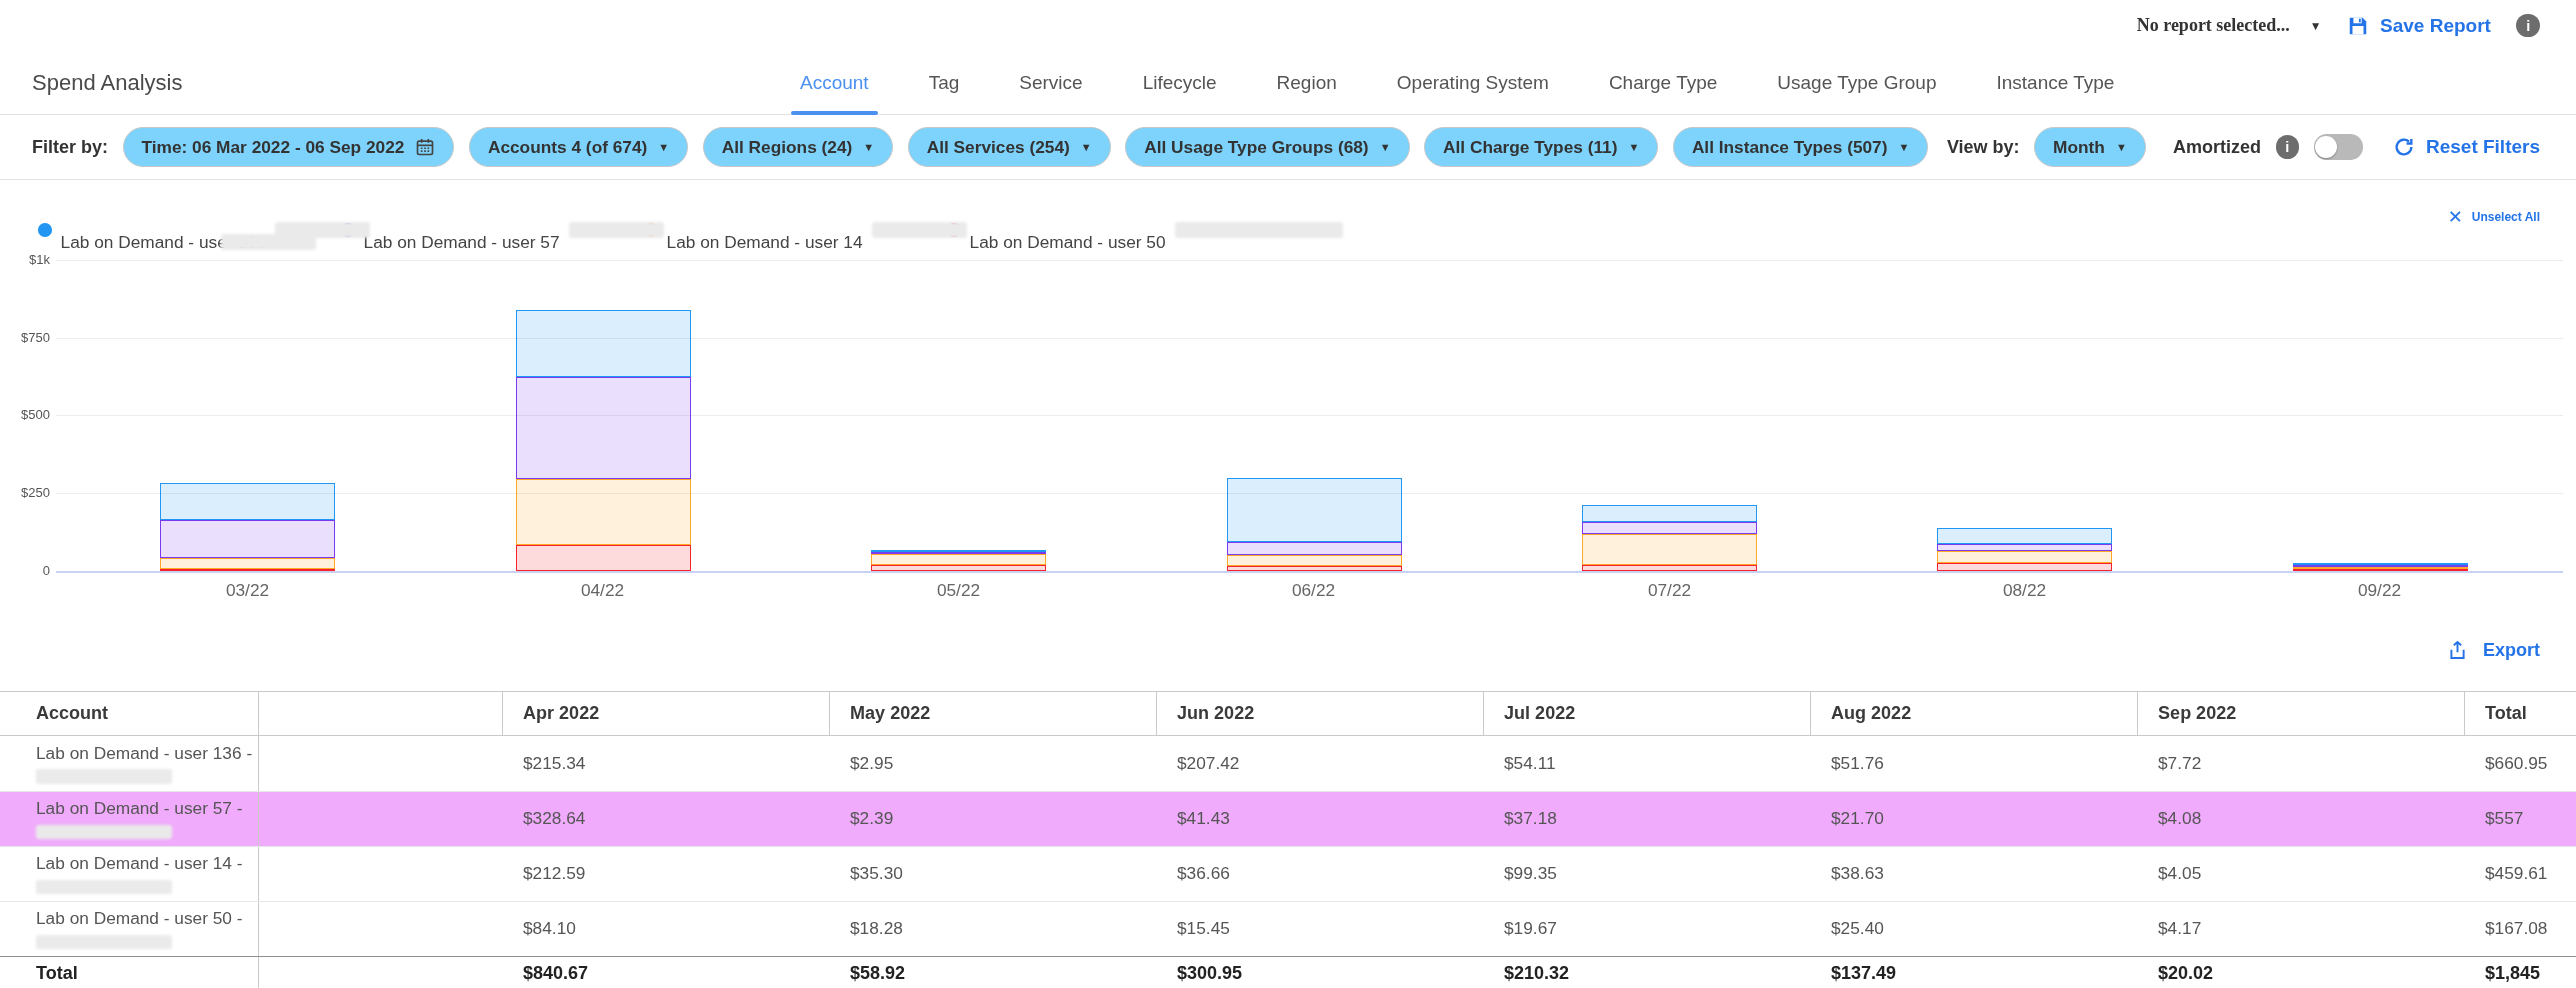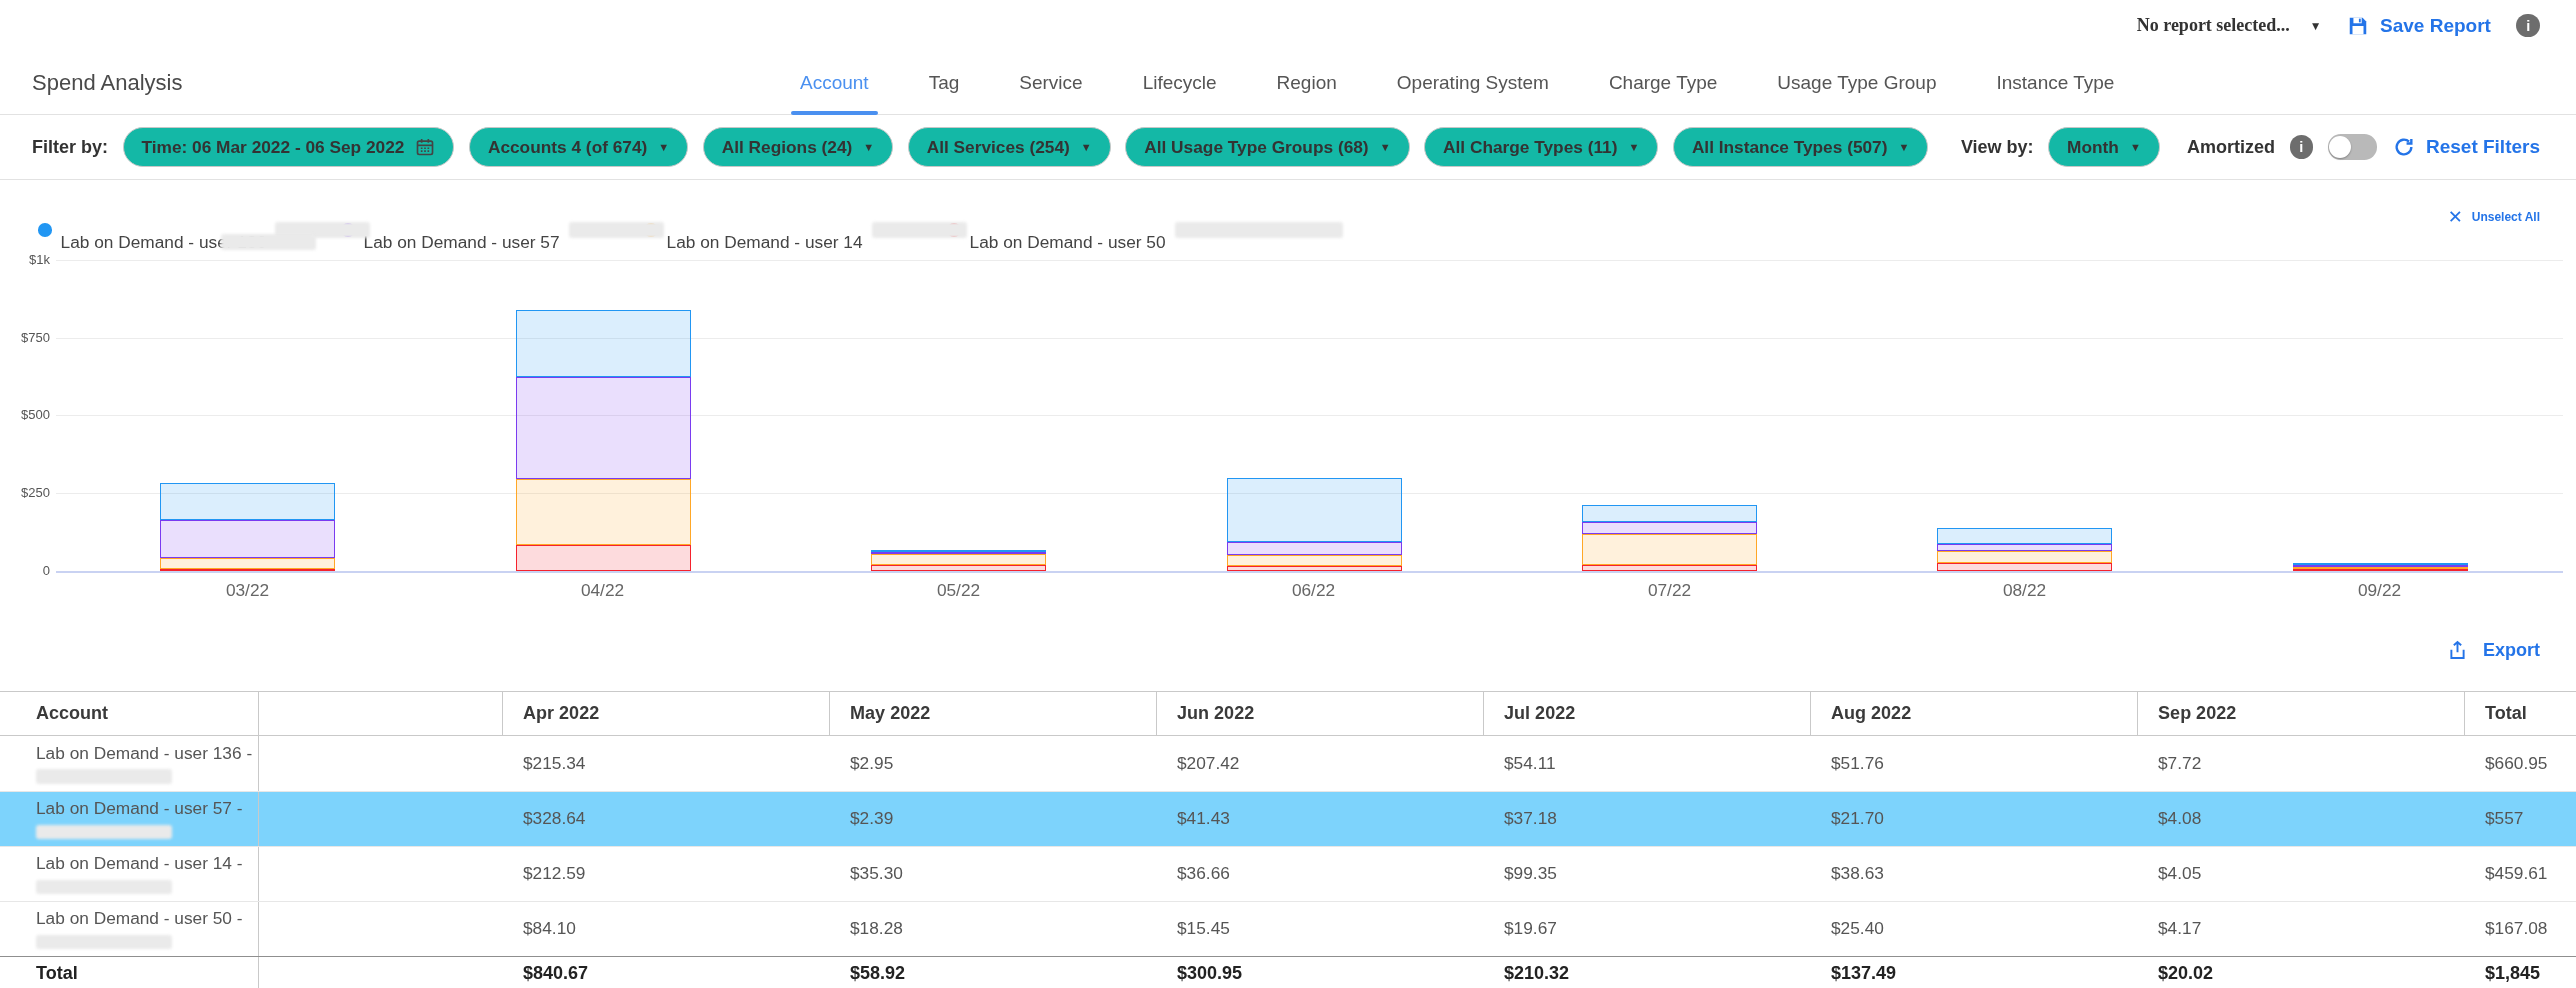--- a/index.html
+++ b/index.html
@@ -22,21 +22,21 @@
   .titlebar { top:51px; height:64px; border-bottom:0.9px solid #e2e2e2;text-align:right; }
   .page-title { position:absolute; left:32px; top:0; line-height:64px; font-size:22px; color:#4a4a4a; }
   .tabs { position:absolute; left:800px; top:0; height:64px; display:flex; gap:60px; align-items:center; }
   .tab { position:relative; height:100%; display:flex; align-items:center; font-size:19px; color:#555; cursor:pointer; white-space:nowrap; }
   .tab.active { color:#4a90f0; }
   .tab.active::after { content:''; position:absolute; left:-9px; right:-9px; bottom:0; height:3.6px; background:#4a90f0; border-radius:2.7px; }
 
   
   .filterbar { top:115px; height:65px; border-bottom:0.9px solid #e2e2e2; display:flex; align-items:center; gap:14.5px; padding-left:32px; }
   .fb-label { font-size:18px; font-weight:bold; color:#333; white-space:nowrap; }
-  .pill { height:40px; border:0.9px solid #c7c7c7; border-radius:20px; background:#14b8a6; display:flex; align-items:center;
+  .pill { height:40px; border:0.9px solid #c7c7c7; border-radius:20px; background:#7dd3fc; display:flex; align-items:center;
     gap:11px; padding:8px 18px; font-size:17.3px; font-weight:bold; color:#333; white-space:nowrap; cursor:pointer; }
   .pill .caret { font-size:11px; }
   .toggle { width:49px; height:25.5px; border-radius:12.7px; background:#b9b9b9; position:relative; cursor:pointer; }
   .toggle .knob { position:absolute; left:1.8px; top:1.8px; width:22px; height:22px; border-radius:50%; background:#fff; box-shadow:0 0.9px 1.8px rgba(0,0,0,.3); }
   .reset { margin-left:auto; margin-right:36px; display:flex; align-items:center; gap:11px; cursor:pointer; }
   .reset .lbl { font-size:19px; font-weight:bold; color:#2474e8; }
 
   
   .legendrow { top:179px; height:80px; padding:22px 0 0 38px; display:flex; }
   .legend-item { display:flex; align-items:center; gap:9px; width:303px; flex:none; cursor:pointer; }
@@ -67,21 +67,21 @@
   
   .tablewrap { top:688px; padding-top:2.7px; }
   .trow { display:grid; grid-template-columns:259px 244px 327px 327px 327px 327px 327px 327px 1fr; }
   .thead { height:45px; border-top:0.9px solid #c9c9c9; border-bottom:0.9px solid #c9c9c9; }
   .thead .cell { font-size:18px; font-weight:bold; color:#3a3a3a; display:flex; align-items:center; }
   .cell.acct { padding-left:36px; border-right:0.9px solid #c9c9c9; }
   .cell.val { padding-left:20px; }
   .thead .cell.val { border-left:0.9px solid #c9c9c9; margin-left:-0.9px; }
   .tdata { height:55px; }
   .tdata + .tdata { border-top:0.9px solid #e7e7e7; }
-  .tdata.hl { background:#7dd3fc; }
+  .tdata.hl { background:#f0abfc; }
   .tdata .cell { font-size:17.3px; color:#555; display:flex; align-items:center; }
   .tdata .cell.acct { flex-direction:column; align-items:flex-start; justify-content:center; gap:5.5px; }
   .tdata .acct .redact { width:136px; height:14.5px; }
   .tdata .acct .nm { white-space:nowrap; }
   .ttotal { height:35px; border-top:1.8px solid #8f8f8f; border-bottom:0.9px solid #d9d9d9; }
   .ttotal .cell { font-size:18px; font-weight:bold; color:#222; display:flex; align-items:center; }
   .ttotal .cell.acct { border-right:0.9px solid #c9c9c9; }
   svg { display:block; }
 </style>
 </head>
@@ -153,21 +153,21 @@
       </div>
       <div class="pill">
         <span>All Charge Types (11)</span>
         <span class="caret">▼</span>
       </div>
       <div class="pill">
         <span>All Instance Types (507)</span>
         <span class="caret">▼</span>
       </div>
     </span>
-  <span class="fb-label" style="margin-left:18px;">View by:</span>
+  <span class="fb-label" style="margin-left:4px;">View by:</span>
   <div class="pill">
     <span>Month</span>
     <span class="caret">▼</span>
   </div>
   <span class="fb-label" style="margin-left:12.7px;">Amortized</span>
   <span class="info-dot">i</span>
   <div class="toggle">
       <div class="knob"></div>
     </div>
   <div class="reset">

